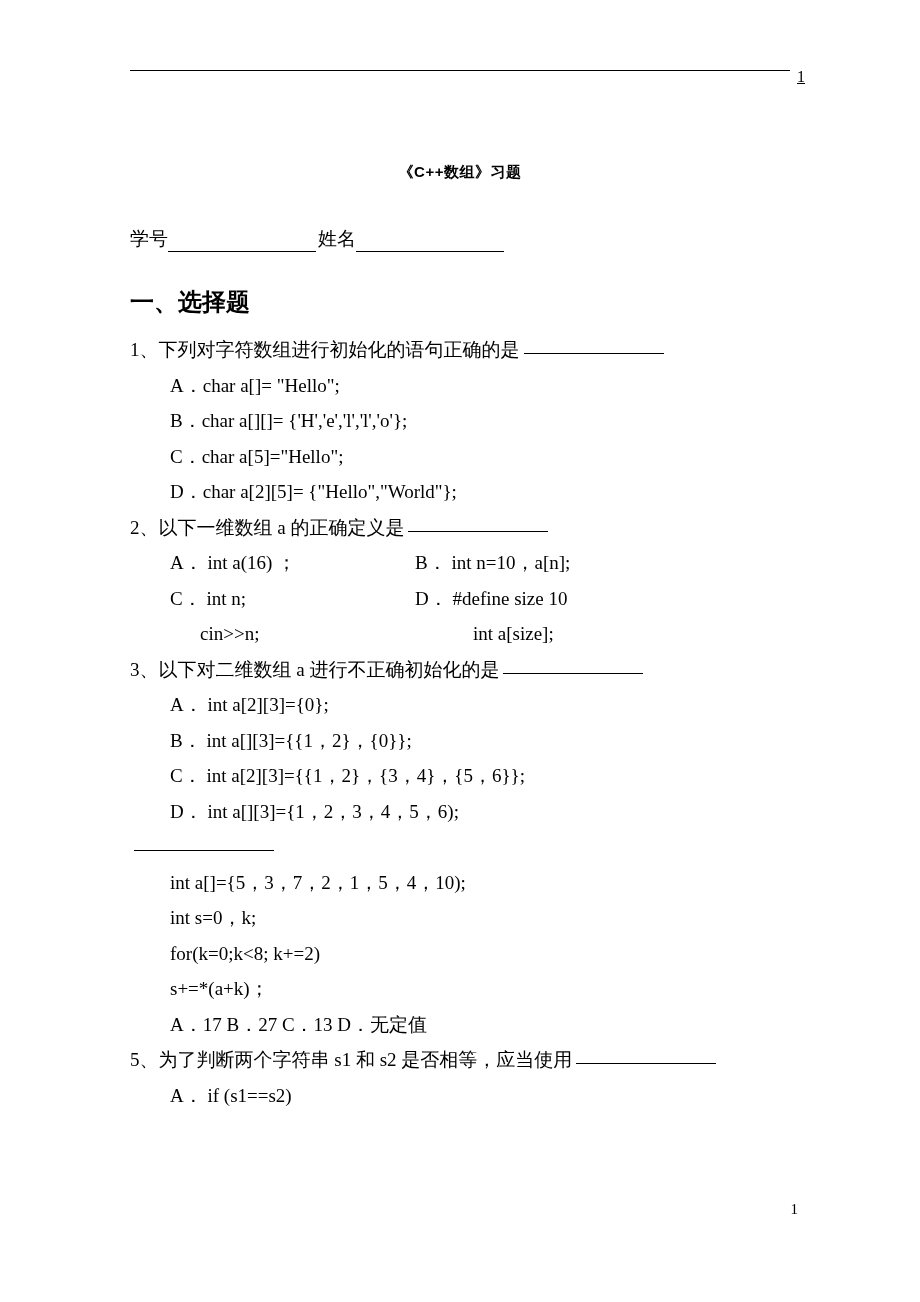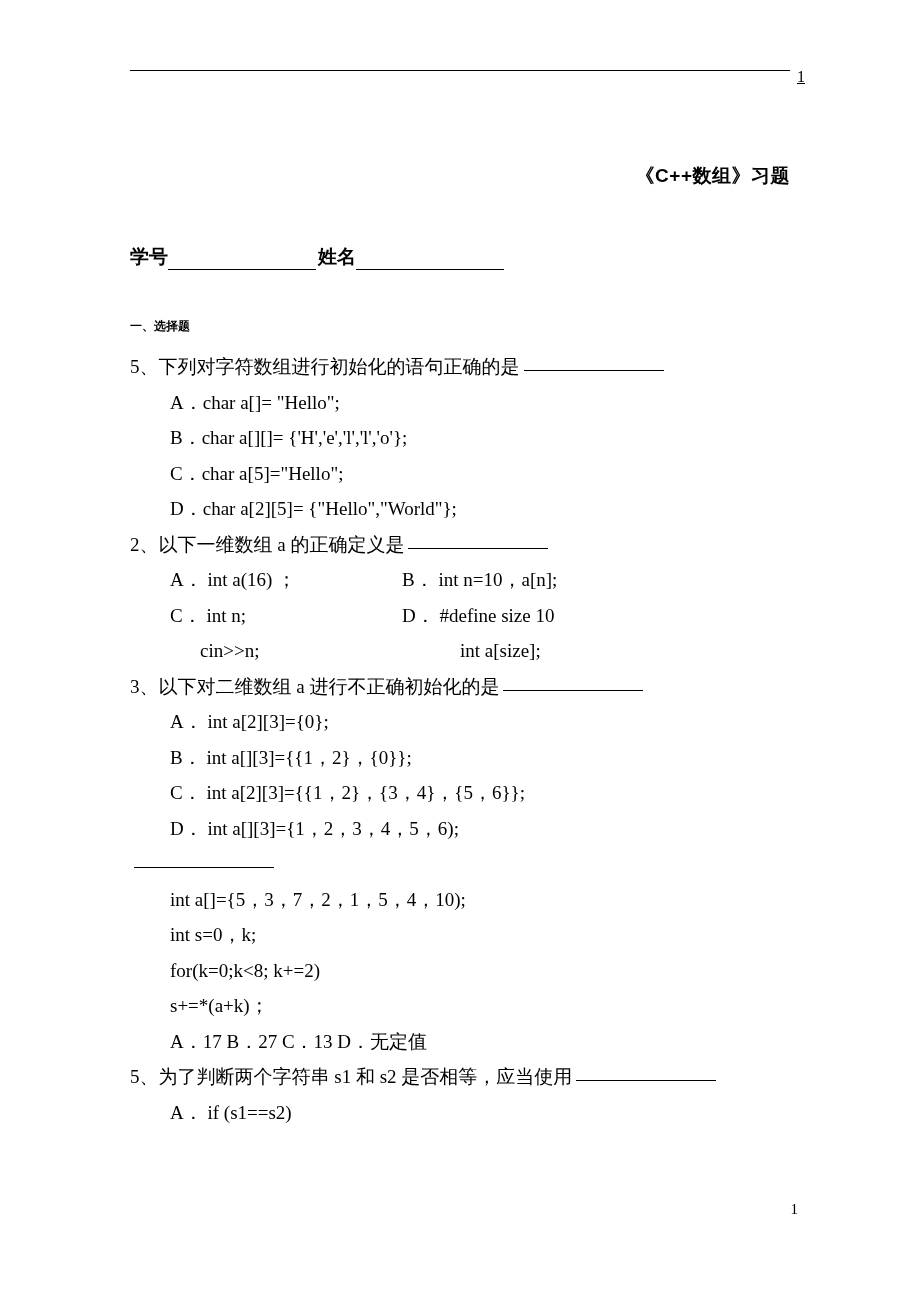--- a/index.html
+++ b/index.html
@@ -20,65 +20,65 @@
       margin-bottom: 2px;
     }
     .header-number {
       position: absolute;
       top: 68px;
       right: 115px;
       font-size: 16px;
       text-decoration: underline;
     }
     .title {
-      text-align: right;
+      text-align: center;
       font-family: "SimHei", "黑体", sans-serif;
       font-weight: bold;
-      font-size: 19px;
+      font-size: 15px;
       margin-top: 92px;
-      margin-bottom: 55px;
+      margin-bottom: 44px;
       letter-spacing: 0.5px;
     }
     .info-line {
       font-family: "SimHei", "黑体", sans-serif;
-      font-weight: bold;
+      font-weight: normal;
       font-size: 19px;
-      margin-bottom: 48px;
+      margin-bottom: 34px;
     }
     .info-line .underline-box {
       display: inline-block;
       border-bottom: 1.5px solid #000;
       width: 148px;
       height: 20px;
       vertical-align: bottom;
       margin: 0 2px 0 0;
     }
     .section-heading {
       font-family: "SimHei", "黑体", sans-serif;
       font-weight: bold;
-      font-size: 12px;
+      font-size: 24px;
       margin-bottom: 14px;
     }
     .content-line {
       font-size: 19px;
       line-height: 35.5px;
       letter-spacing: 0px;
     }
     .content-line.q-stem {
       margin-left: 0;
     }
     .content-line.option {
       margin-left: 40px;
     }
     .content-line.option-indent2 {
       margin-left: 70px;
     }
     .two-col { display: flex; }
     .two-col .col1 { width: 232px; }
-    .two-col .col2 { flex: 1; }
+    .two-col .col2 { flex: 1; margin-left: 13px; }
     .blank-underline {
       display: inline-block;
       border-bottom: 1px solid #000;
       width: 140px;
       vertical-align: baseline;
       height: 17px;
       margin-left: 4px;
       position: relative;
       top: -2px;
     }
@@ -97,21 +97,21 @@
   <span class="header-number">1</span>
 
   <div class="title">《C++数组》习题</div>
 
   <div class="info-line">
     <span>学号</span><span class="underline-box"></span><span>姓名</span><span class="underline-box"></span>
   </div>
 
   <div class="section-heading">一、选择题</div>
 
-  <div class="content-line q-stem"><span>5、下列对字符数组进行初始化的语句正确的是</span><span class="blank-underline"></span></div>
+  <div class="content-line q-stem"><span>1、下列对字符数组进行初始化的语句正确的是</span><span class="blank-underline"></span></div>
   <div class="content-line option">A．char a[]= "Hello";</div>
   <div class="content-line option">B．char a[][]= {'H','e','l','l','o'};</div>
   <div class="content-line option">C．char a[5]="Hello";</div>
   <div class="content-line option">D．char a[2][5]= {"Hello","World"};</div>
 
   <div class="content-line q-stem"><span>2、以下一维数组 a 的正确定义是</span><span class="blank-underline"></span></div>
   <div class="content-line option two-col">
     <span class="col1">A． int a(16) ；</span>
     <span class="col2">B． int n=10，a[n];</span>
   </div>

